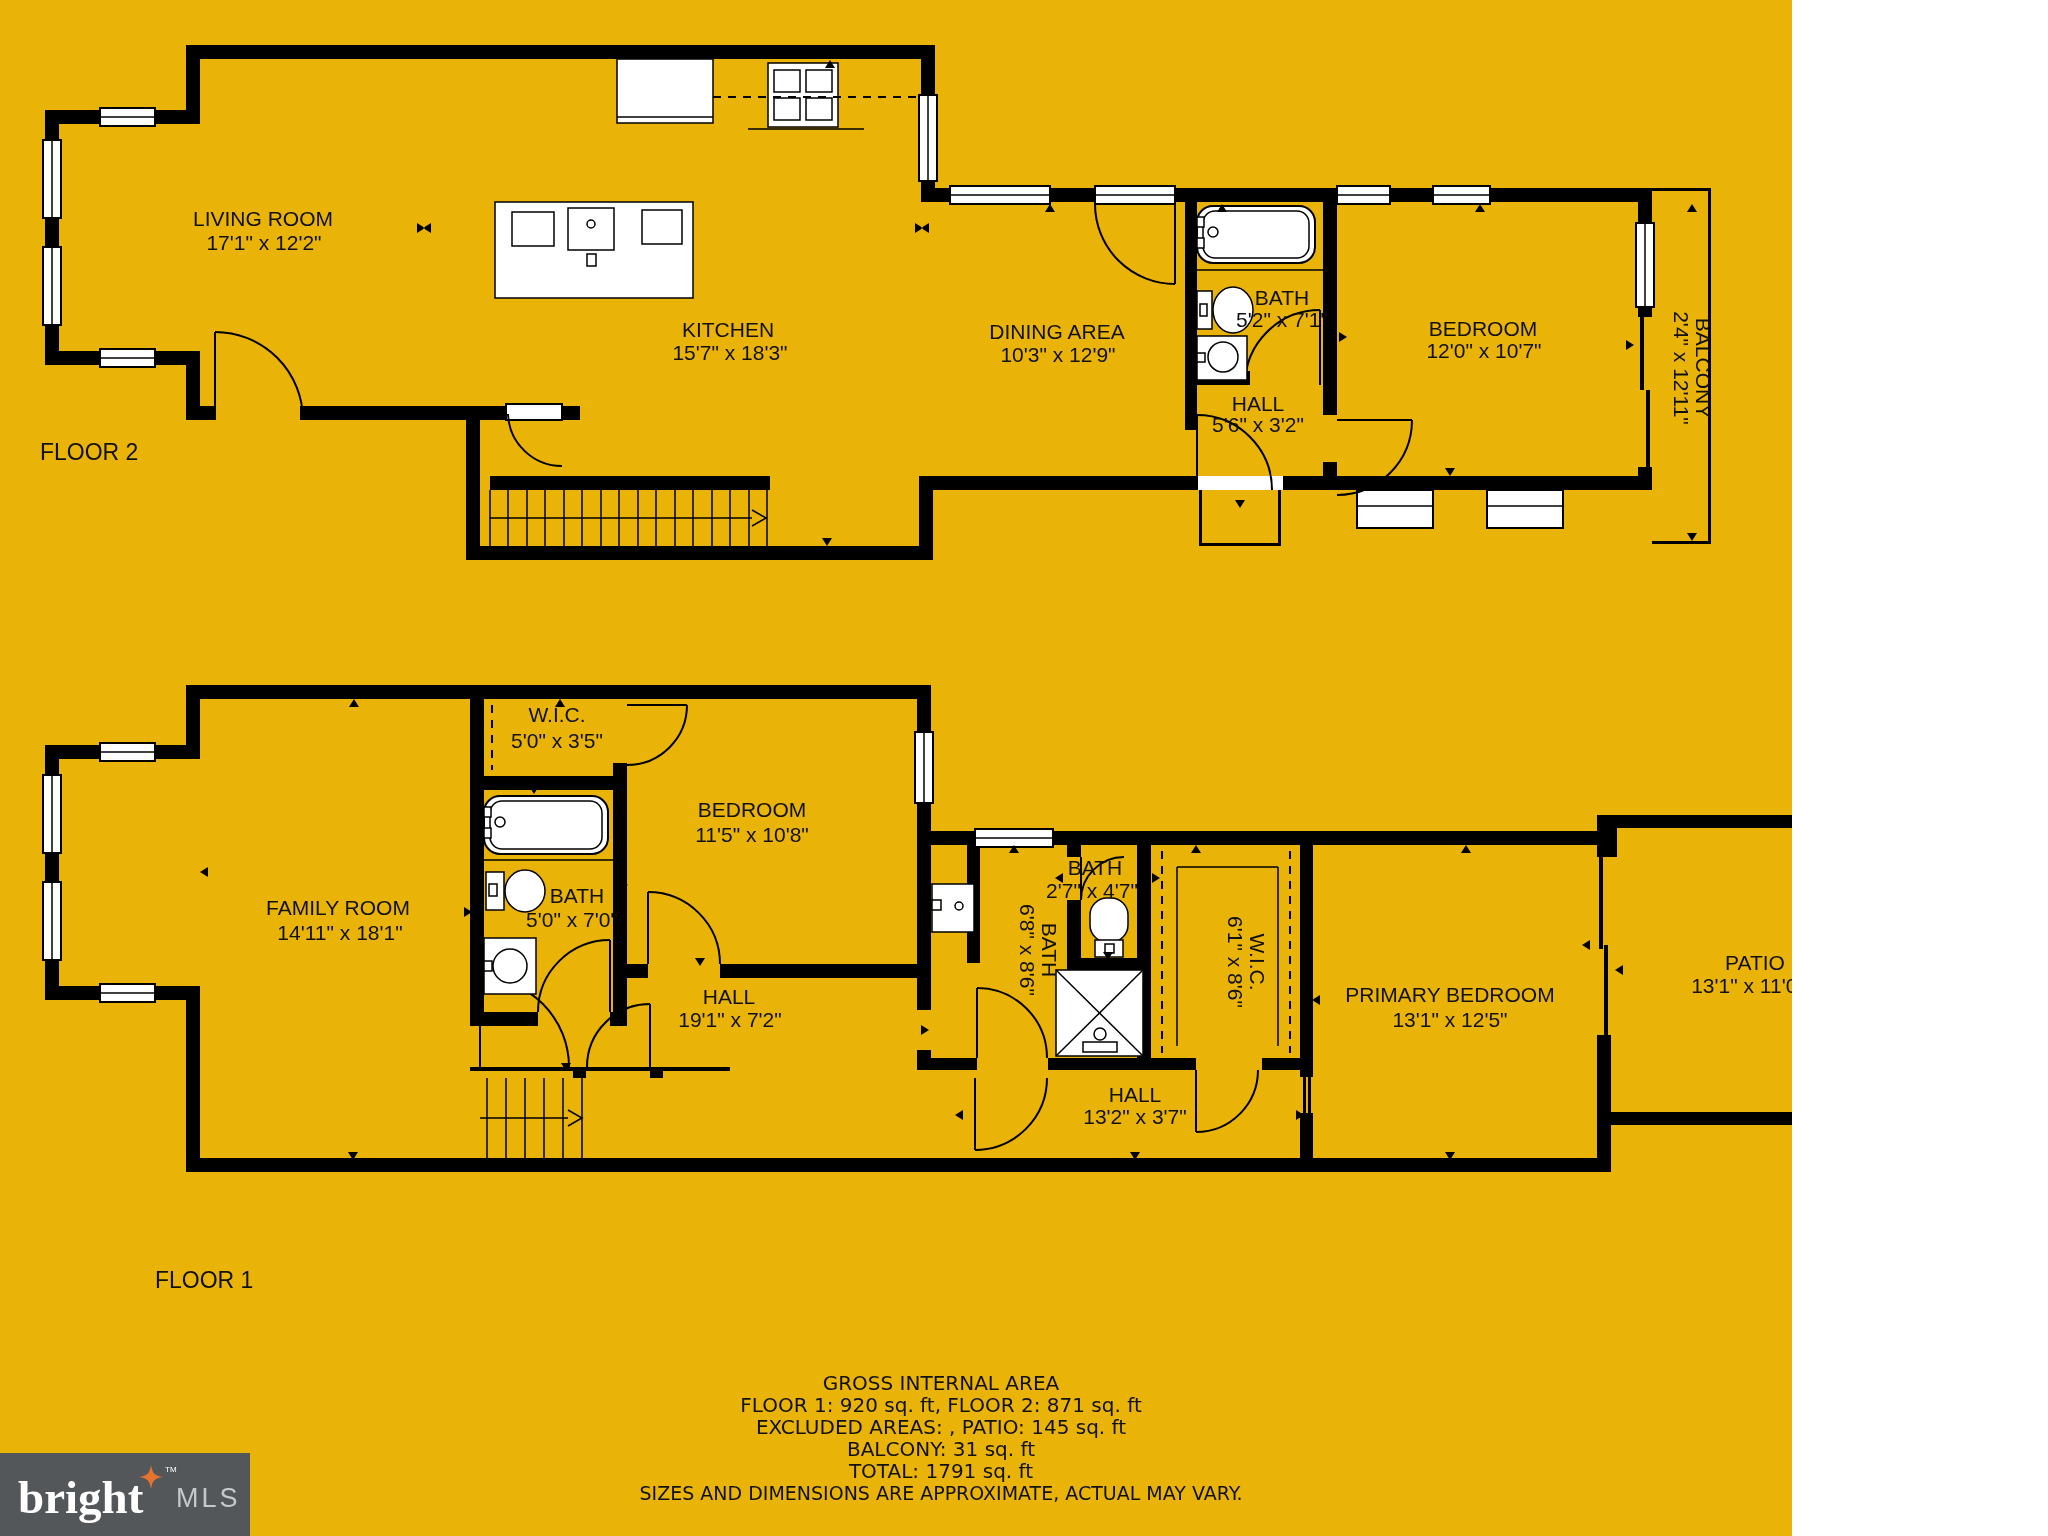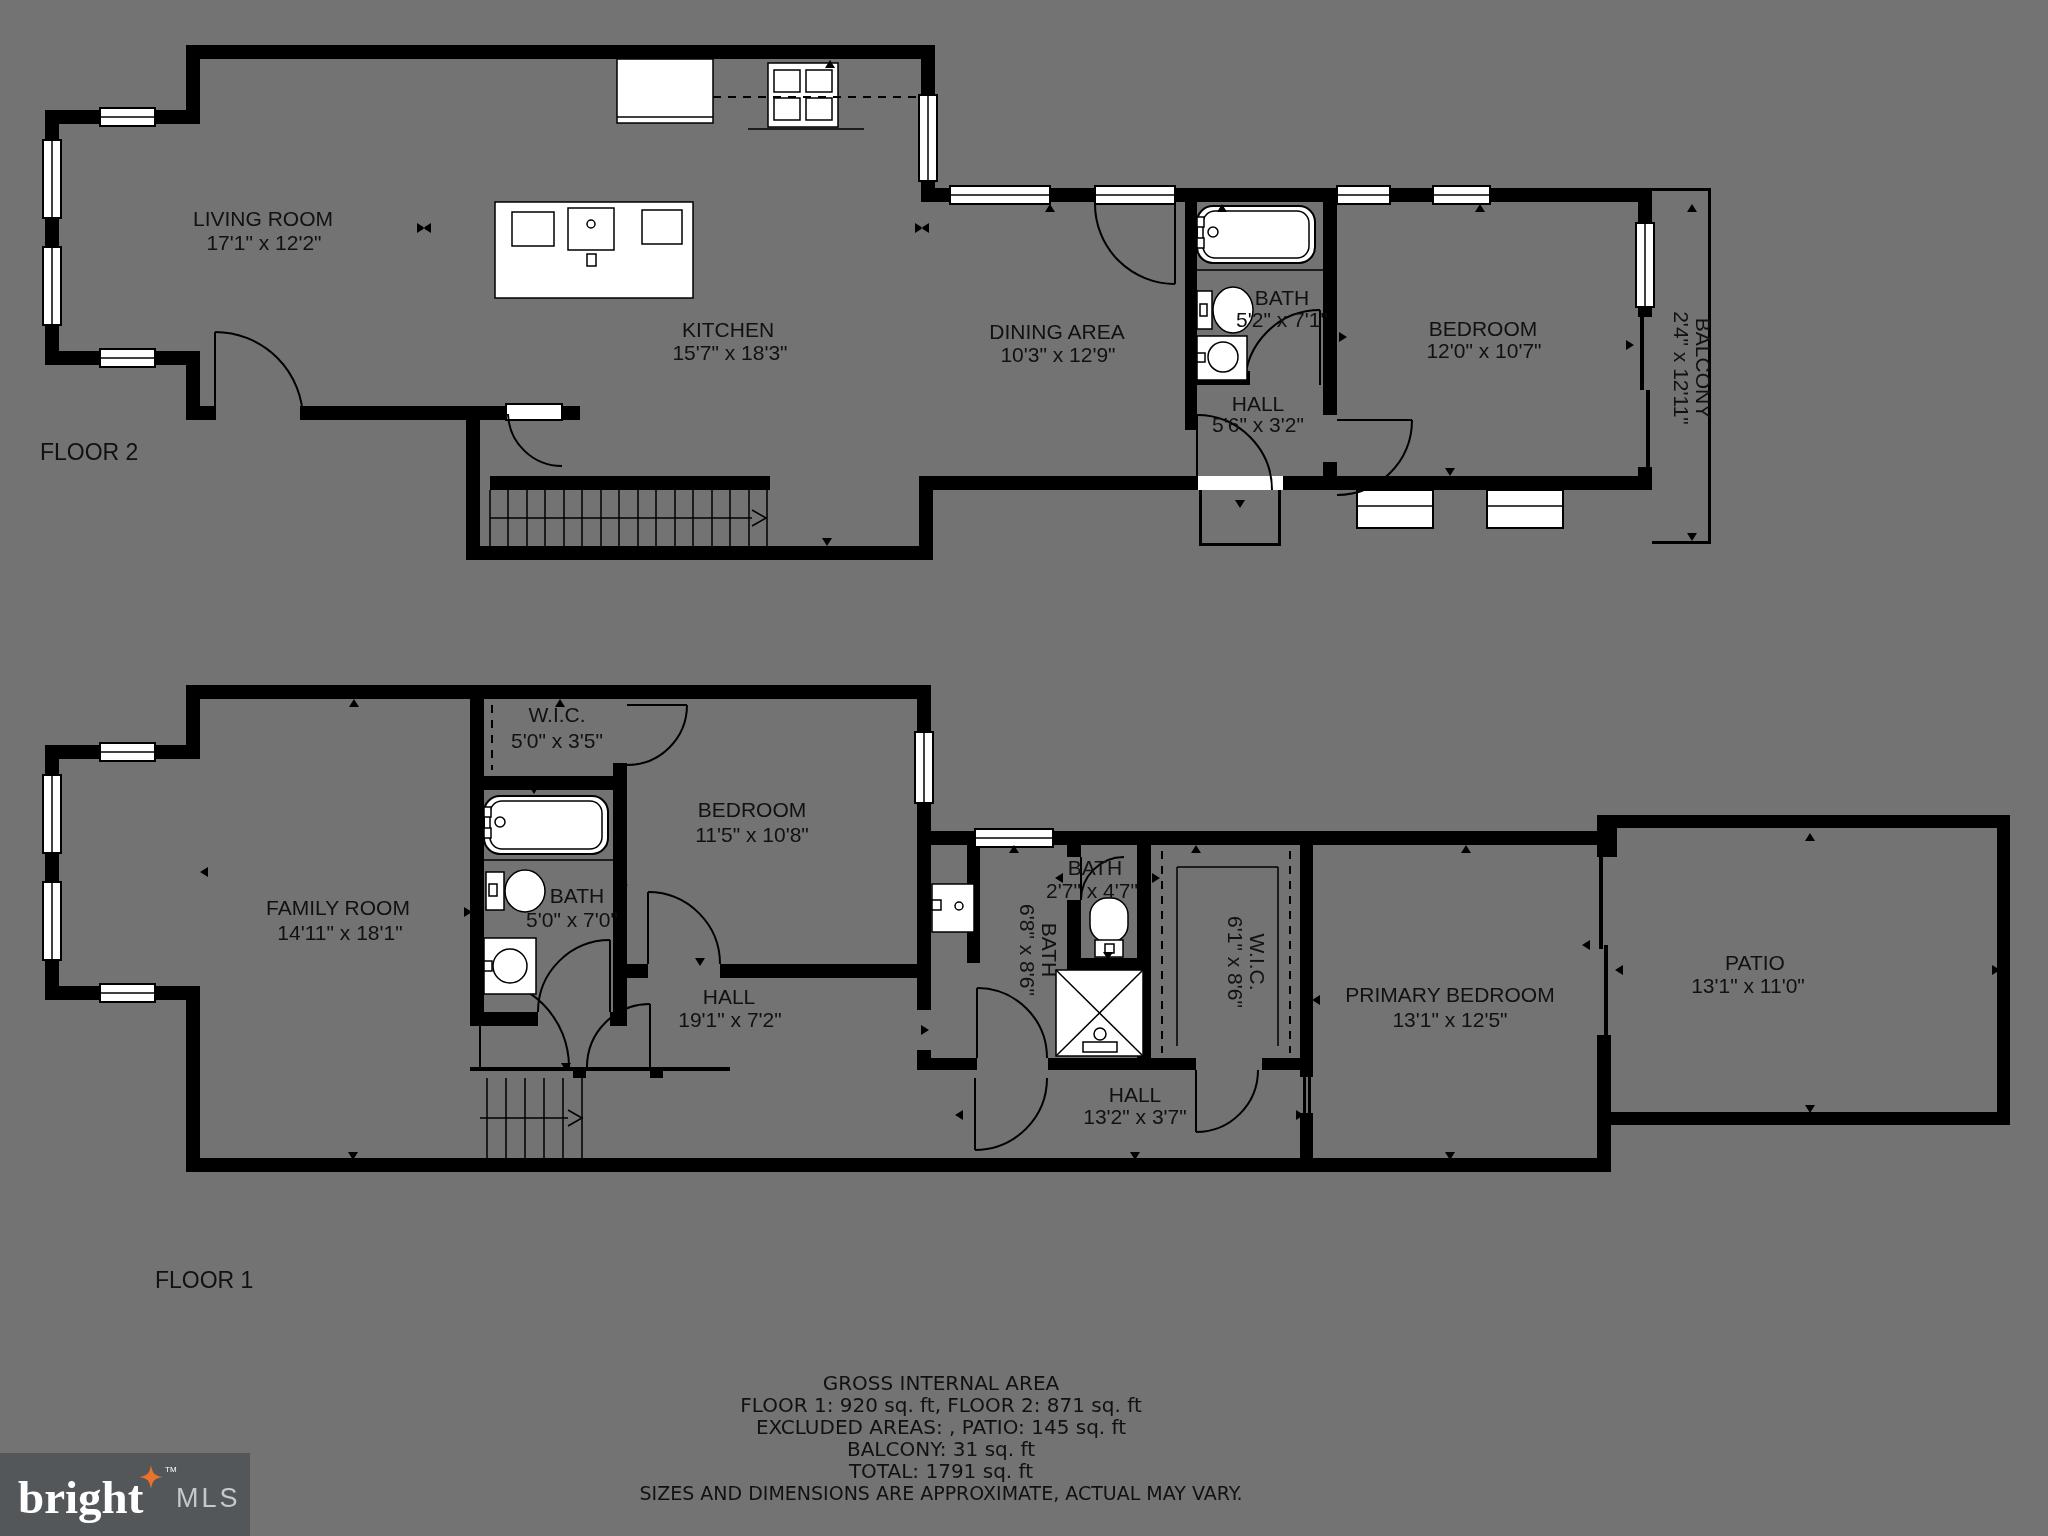--- a/index.html
+++ b/index.html
@@ -1,16 +1,16 @@
 <!DOCTYPE html>
 <html><head>
 <meta charset="utf-8">
 <style>
   html,body{margin:0;padding:0;background:#ffffff;}
-  .page{position:relative;width:2048px;height:1536px;background:#737373;overflow:hidden;}
+  .page{position:relative;width:1792px;height:1536px;background:#eab308;overflow:hidden;}
   svg{position:absolute;top:0;left:0;}
   .wall{fill:#000;}
   .win{fill:#fff;stroke:#000;stroke-width:2;}
   .ln{stroke:#000;stroke-width:2;fill:none;}
   .thinln{stroke:#000;stroke-width:1.5;fill:none;}
   .arc{stroke:#000;stroke-width:2;fill:none;}
   .dash{stroke:#000;stroke-width:2;fill:none;stroke-dasharray:8 7;}
   .fix{fill:#fff;stroke:#000;stroke-width:2;}
   .fixthin{fill:#fff;stroke:#000;stroke-width:1.5;}
   .mark{fill:#000;}

